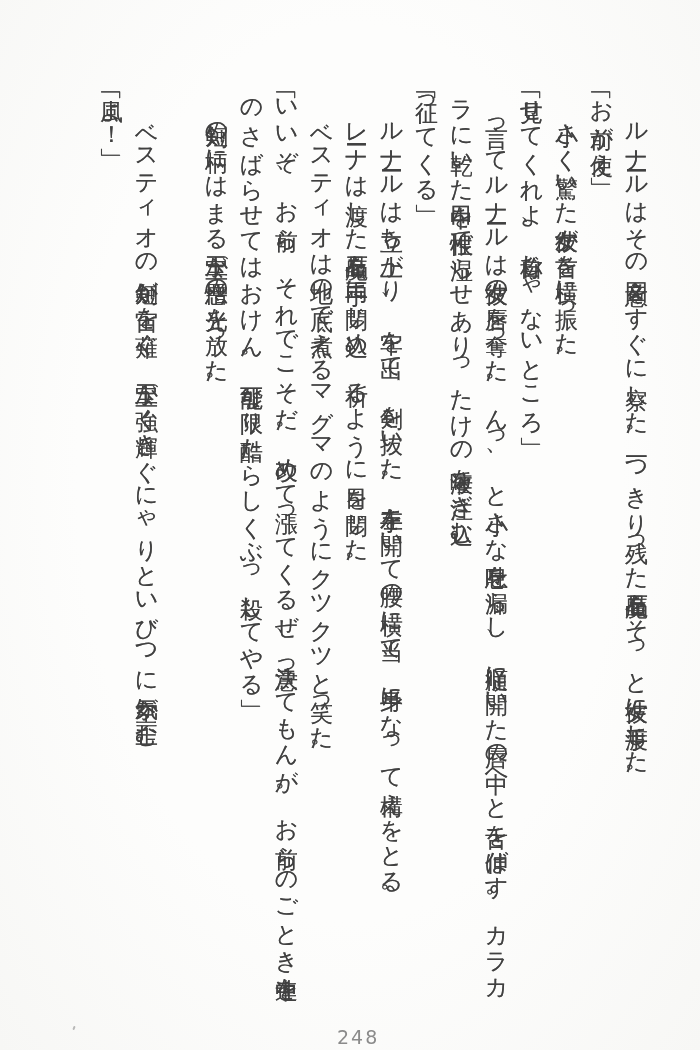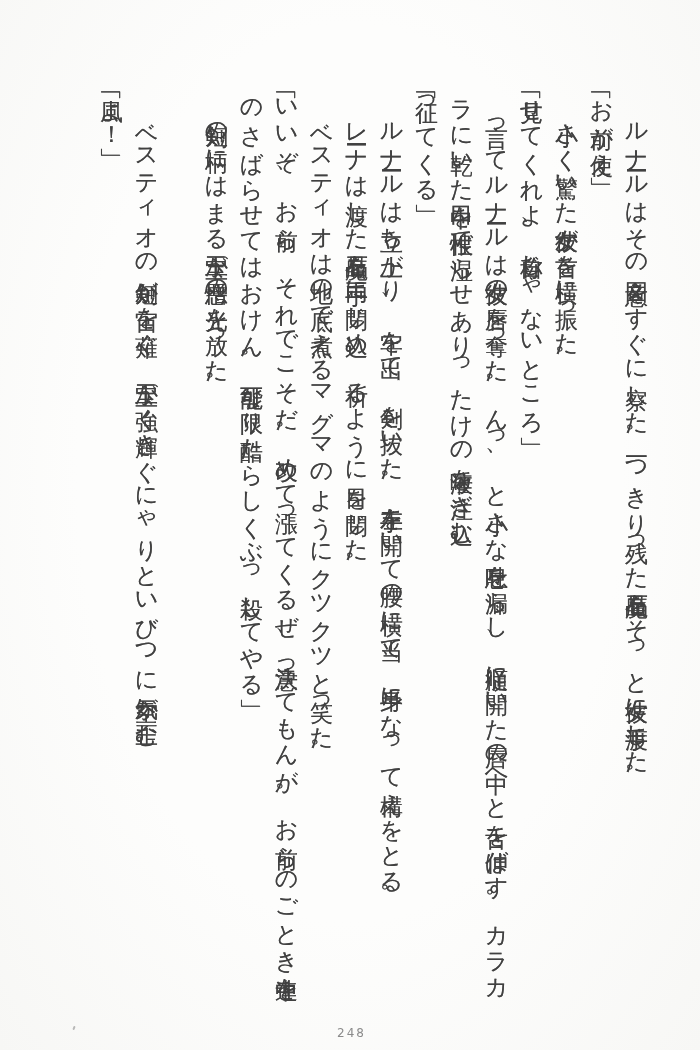--- a/index.html
+++ b/index.html
@@ -25,21 +25,21 @@
     text-shadow: 0 0 0.6px rgba(64,64,64,0.65);
   }
   .text-block p { margin: 0; }
   .text-block p.indent { text-indent: 1em; }
   .text-block p.gap { margin-block-start: 35px; }
   .page-number {
     position: absolute;
     top: 1026px;
     left: 337px;
     font-family: "DejaVu Sans", "Liberation Sans", sans-serif;
-    font-size: 12px;
+    font-size: 19px;
     letter-spacing: 2px;
     color: #8b8b8b;
   }
   .artifact {
     position: absolute;
     left: 73px;
     top: 1026px;
     width: 2px;
     height: 4px;
     background: rgba(90,90,90,0.4);

